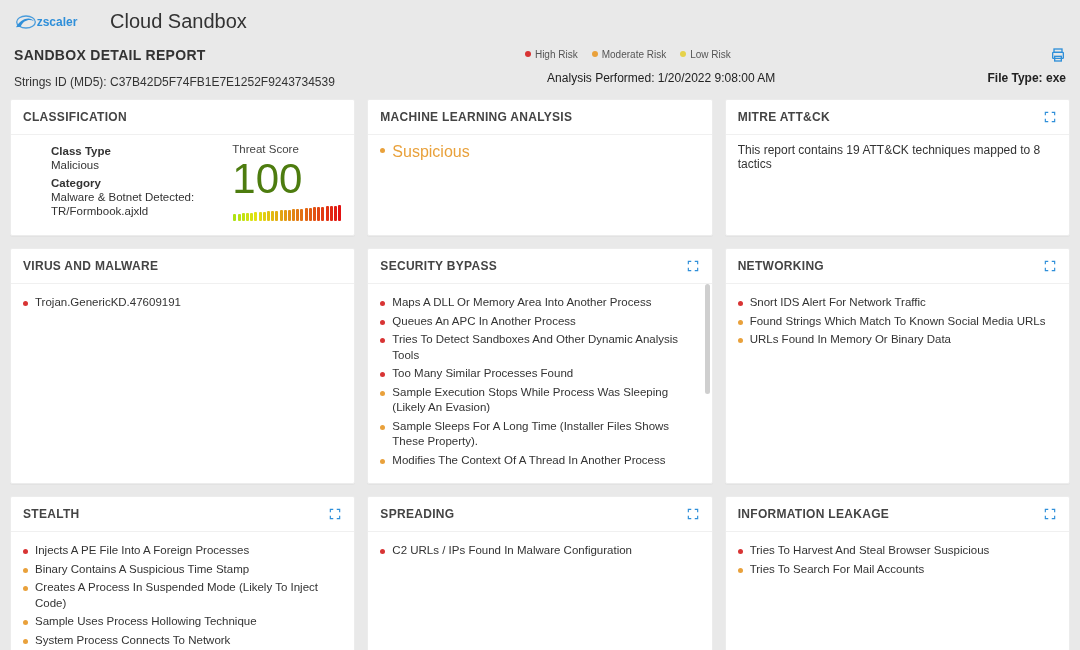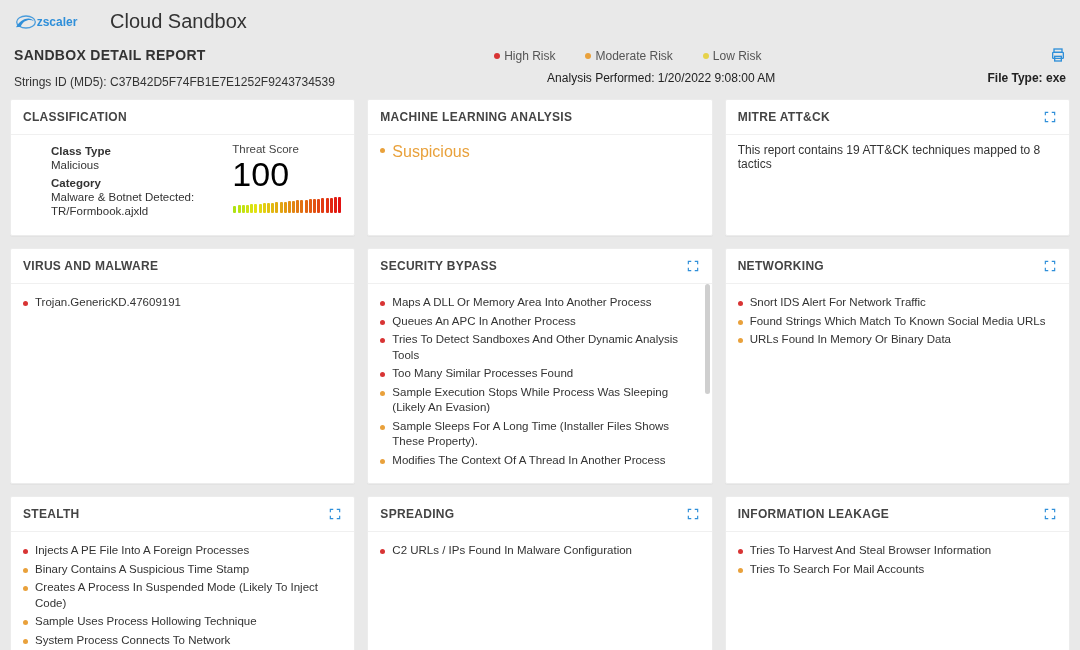--- a/index.html
+++ b/index.html
@@ -7,21 +7,21 @@
   .topbar{display:flex;align-items:center;padding:10px 14px 8px 14px;}
   .logo{display:flex;align-items:center;gap:6px;}
   .logo-mark{width:80px;height:22px;display:flex;align-items:center;}
   .logo-mark svg{height:22px;}
   .logo-text{font-size:20px;color:#333;font-weight:400;margin-left:10px;}
   .banner{position:relative;padding:6px 14px 10px 14px;}
   .banner-top{display:flex;align-items:flex-start;}
   .title-block{flex:0 0 auto;}
   .report-title{font-size:14px;font-weight:700;color:#333;letter-spacing:.3px;}
   .report-id{font-size:12px;color:#333;margin-top:4px;}
-  .legend{flex:1;display:flex;justify-content:center;gap:30px;font-size:12px;color:#555;margin-top:2px;}
+  .legend{flex:1;display:flex;justify-content:center;gap:14px;font-size:10px;color:#555;margin-top:2px;}
   .legend span.dot{display:inline-block;width:6px;height:6px;border-radius:50%;margin-right:4px;position:relative;top:-1px;}
   .print{color:#2f8fd9;font-size:16px;margin-left:auto;cursor:pointer;}
   .banner-bottom{display:flex;margin-top:4px;}
   .analysis{flex:1;text-align:center;font-size:12px;color:#222;}
   .filetype{font-size:12px;color:#222;font-weight:600;}
   .grid{display:grid;grid-template-columns:1fr 1fr 1fr;gap:12px;padding:0 10px 14px 10px;}
   .card{background:#fff;border:1px solid #ececec;border-radius:2px;display:flex;flex-direction:column;min-height:130px;box-shadow:0 1px 1px rgba(0,0,0,0.03);}
   .card-head{display:flex;align-items:center;justify-content:space-between;padding:10px 12px;border-bottom:1px solid #f0f0f0;}
   .card-title{font-size:12px;font-weight:700;color:#444;letter-spacing:.3px;}
   .expand{width:14px;height:14px;cursor:pointer;color:#2f8fd9;}
@@ -31,21 +31,21 @@
   .bullets li{position:relative;padding-left:12px;margin:3px 0;line-height:1.35;}
   .bullets li::before{content:"";position:absolute;left:0;top:6px;width:5px;height:5px;border-radius:50%;}
   .r-high::before{background:#d83434;}
   .r-med::before{background:#e9a13b;}
   .class-body{display:flex;gap:15px;padding-left:40px;}
   .class-left{flex:1;}
   .label{font-weight:700;font-size:11.5px;color:#333;margin-top:2px;}
   .val{font-size:11.5px;color:#333;margin:2px 0 6px 0;}
   .score-wrap{min-width:110px;}
   .score-label{font-size:11.5px;color:#444;}
-  .score-num{font-size:34px;font-weight:400;color:#000000;line-height:1.05;margin-top:2px;}
+  .score-num{font-size:42px;font-weight:400;color:#4d7c0f;line-height:1.05;margin-top:2px;}
   .score-bar{height:16px;margin-top:4px;display:flex;gap:1.2px;justify-content:center;}
   .score-bar i{width:3px;border-radius:1px;}
   .ml{color:#e9a13b;font-size:16px;padding-left:12px;position:relative;}
   .ml::before{content:"";position:absolute;left:0;top:5px;width:5px;height:5px;border-radius:50%;background:#e9a13b;}
   .mitre{font-size:12px;color:#333;}
   .vscroll{position:absolute;right:2px;top:0;bottom:0;width:5px;}
   .vscroll .thumb{position:absolute;top:0;left:0;right:0;height:55%;background:#cfcfcf;border-radius:3px;}
 </style>
 </head>
 <body>
@@ -250,19 +250,19 @@
 
   <div class="card">
     <div class="card-head">
       <span class="card-title">INFORMATION LEAKAGE</span>
       <span class="expand"><svg viewBox="0 0 24 24" fill="none" stroke="#2f8fd9" stroke-width="2">
             <path d="M4 9V4h5M20 9V4h-5M4 15v5h5M20 15v5h-5"></path>
           </svg></span>
     </div>
     <div class="card-body">
         <ul class="bullets">
-          <li class="r-high">Tries To Harvest And Steal Browser Information</li>
+          <li class="r-high">Tries To Harvest And Steal Browser Suspicious</li>
           <li class="r-med">Tries To Search For Mail Accounts</li>
         </ul>
       </div>
   </div>
 
 </div>
 
 </body></html>

